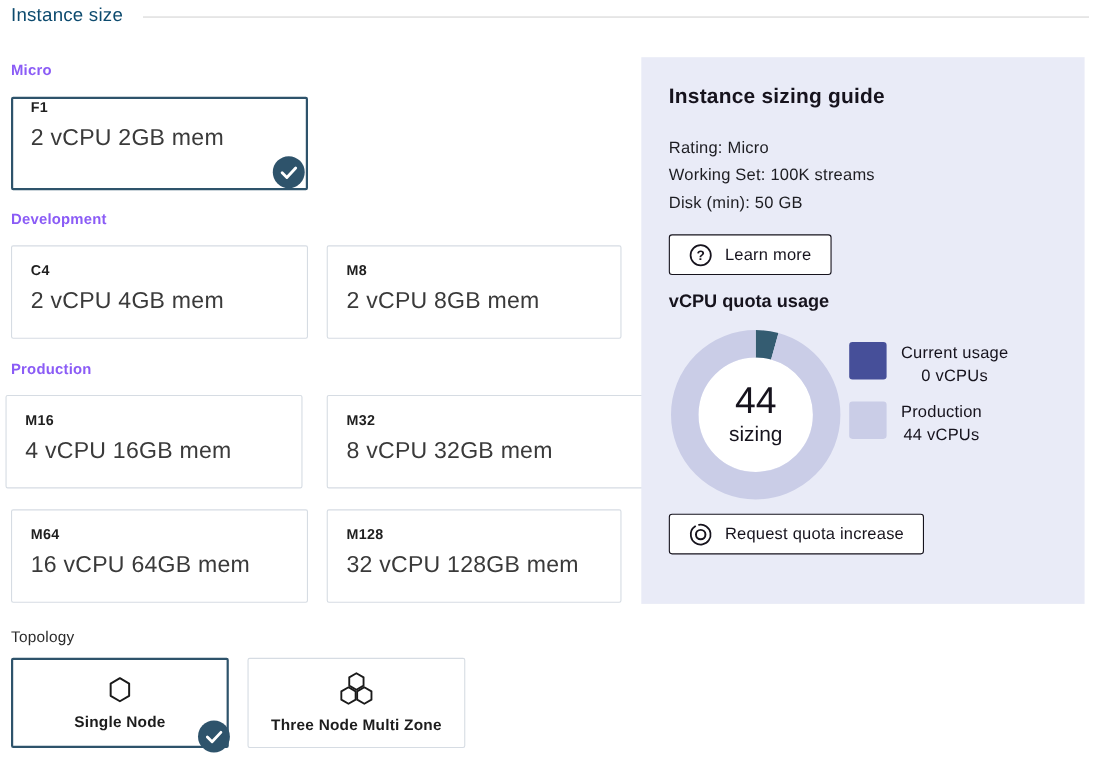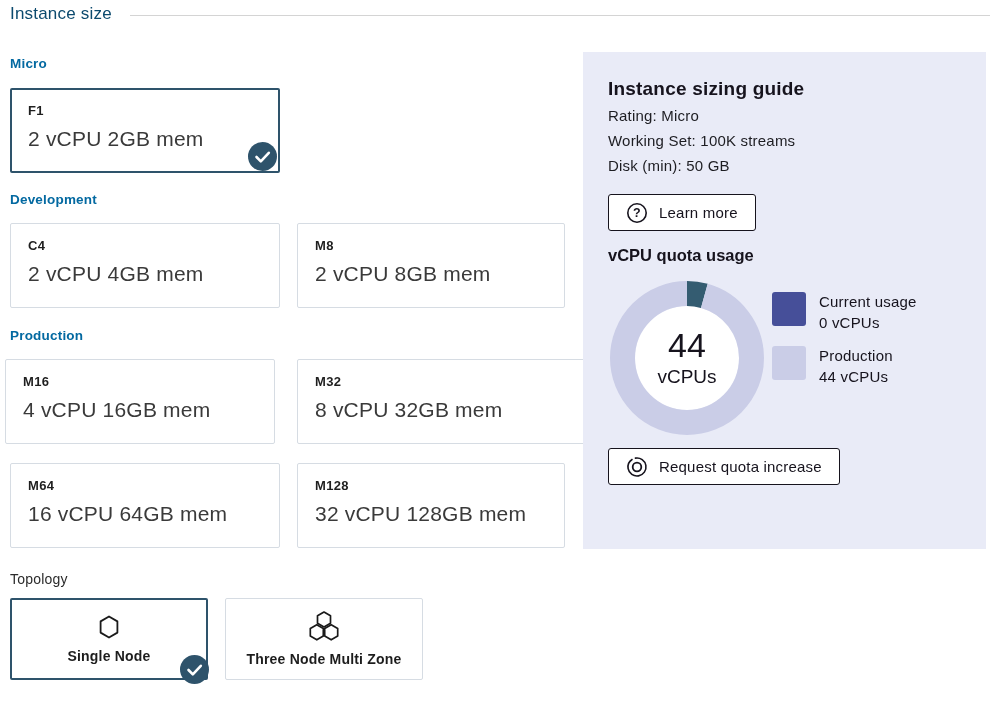--- a/index.html
+++ b/index.html
@@ -6,61 +6,61 @@
   html,body { background:#fff; }
   body { font-family:"Liberation Sans","DejaVu Sans",sans-serif; color:#16131d; }
   .stage { position:relative; width:997px; height:703px; background:#fff; overflow:hidden; }
 
   
   .page-header { position:absolute; left:10px; top:4px; width:980px; display:flex; align-items:center; }
   .page-title { font-size:17px; font-weight:400; color:#0c4a6e; letter-spacing:.2px; white-space:nowrap; }
   .rule { flex:1; height:1px; background:var(--divider); margin-left:18px; margin-top:2px; }
 
   
-  .section-label { position:absolute; left:10px; font-size:13.5px; font-weight:700; color:#0369a1; letter-spacing:.2px; }
+  .section-label { position:absolute; left:10px; font-size:13.5px; font-weight:700; color:#8b5cf6; letter-spacing:.2px; }
   .topo-section-label { position:absolute; left:10px; font-size:14px; font-weight:400; color:#2b2b2b; letter-spacing:.2px; }
 
   
   .size-card { position:absolute; width:270px; height:85px; background:#fff; border:1px solid var(--card-border);
                border-radius:2px; padding:14px 17px; cursor:pointer; }
-  .size-card.selected { border:2px solid var(--accent); padding:13px 16px; }
+  .size-card.selected { border:2px solid var(--accent); padding:0 16px; }
   .card-name { font-size:13px; font-weight:700; color:#1f1f1f; letter-spacing:.3px; margin-bottom:9px; }
   .card-desc { font-size:21px; font-weight:400; color:#3a3a3a; letter-spacing:.2px; }
 
   .check-badge { position:absolute; width:29px; height:29px; border-radius:50%; background:var(--accent);
                  display:flex; align-items:center; justify-content:center; }
   .size-card .check-badge { right:1px; bottom:0; }
   .topo-card .check-badge { right:-3px; bottom:-6px; }
 
   
   .topo-card { position:absolute; width:198px; height:82px; background:#fff; border:1px solid var(--card-border);
                border-radius:2px; display:flex; flex-direction:column; align-items:center; justify-content:center;
                gap:9px; cursor:pointer; }
   .topo-card.selected { border:2px solid var(--accent); }
   .topo-label { font-size:14px; font-weight:700; color:#1d1d1d; letter-spacing:.2px; }
   .topo-icon { display:block; }
 
   
   .guide-panel { position:absolute; left:583px; top:52px; width:403px; height:497px;
                  background:var(--panel-bg); padding:26px 24px 24px 25px; }
   .guide-title { font-size:19px; font-weight:800; color:#16131d; letter-spacing:.2px; }
-  .guide-details { margin-top:3px; }
+  .guide-details { margin-top:22px; }
   .guide-details p { font-size:15px; color:#1d1d22; line-height:25px; letter-spacing:.2px; }
   .btn { display:inline-flex; align-items:center; gap:11px; background:#fff; border:1px solid #16131d;
          border-radius:3px; height:37px; padding:0 17px; font-size:15px; color:#16131d; letter-spacing:.2px;
          font-family:inherit; cursor:pointer; }
   .learn-btn { margin-top:16px; }
   .quota-title { margin-top:15px; font-size:16.5px; font-weight:800; color:#16131d; }
 
   .chart-row { display:flex; margin-top:14px; }
   .donut-wrap { position:relative; width:158px; height:158px; flex:none; }
   .donut-center { position:absolute; inset:0; display:flex; flex-direction:column; align-items:center; justify-content:center; pointer-events:none; }
   .donut-value { font-size:34px; font-weight:500; color:#16131d; line-height:1.05;text-align:center; }
   .donut-label { font-size:19px; color:#16131d; margin-top:3px; }
-  .legend { margin-left:6px; margin-top:13px; display:flex; flex-direction:column; gap:13px; }
+  .legend { margin-left:6px; margin-top:13px; display:flex; flex-direction:column; gap:13px;text-align:center; }
   .legend-item { display:flex; gap:13px; }
   .legend-swatch { width:34px; height:34px; border-radius:3px; flex:none; }
   .legend-text { font-size:15px; line-height:21px; color:#16131d; letter-spacing:.2px; margin-top:-1px; }
   .request-btn { margin-top:11px; }
 </style>
 </head>
 <body>
 
 <div class="stage">
 
@@ -153,21 +153,21 @@
         <svg width="158" height="158" viewBox="0 0 158 158">
           <circle cx="79" cy="79" r="52" fill="#ffffff"></circle>
           <g id="donut-segments">
               <circle cx="79" cy="79" r="64.5" fill="none" stroke="#464f99" stroke-width="25" stroke-dasharray="0 405.2654523130833" stroke-dashoffset="0" transform="rotate(-90 79 79)"></circle>
               <circle cx="79" cy="79" r="64.5" fill="none" stroke="#345c71" stroke-width="25" stroke-dasharray="17.620237057090577 405.2654523130833" stroke-dashoffset="0" transform="rotate(-90 79 79)"></circle>
               <circle cx="79" cy="79" r="64.5" fill="none" stroke="#cacde7" stroke-width="25" stroke-dasharray="387.64521525599275 405.2654523130833" stroke-dashoffset="-17.620237057090577" transform="rotate(-90 79 79)"></circle>
             </g>
         </svg>
         <div class="donut-center">
           <div class="donut-value">44</div>
-          <div class="donut-label">vCPUs</div>
+          <div class="donut-label">sizing</div>
         </div>
       </div>
       <div class="legend">
         <div class="legend-item">
           <div class="legend-swatch" style="background: rgb(70, 79, 153);"></div>
           <div class="legend-text">
             <div>Current usage</div>
             <div>0 vCPUs</div>
           </div>
         </div>

